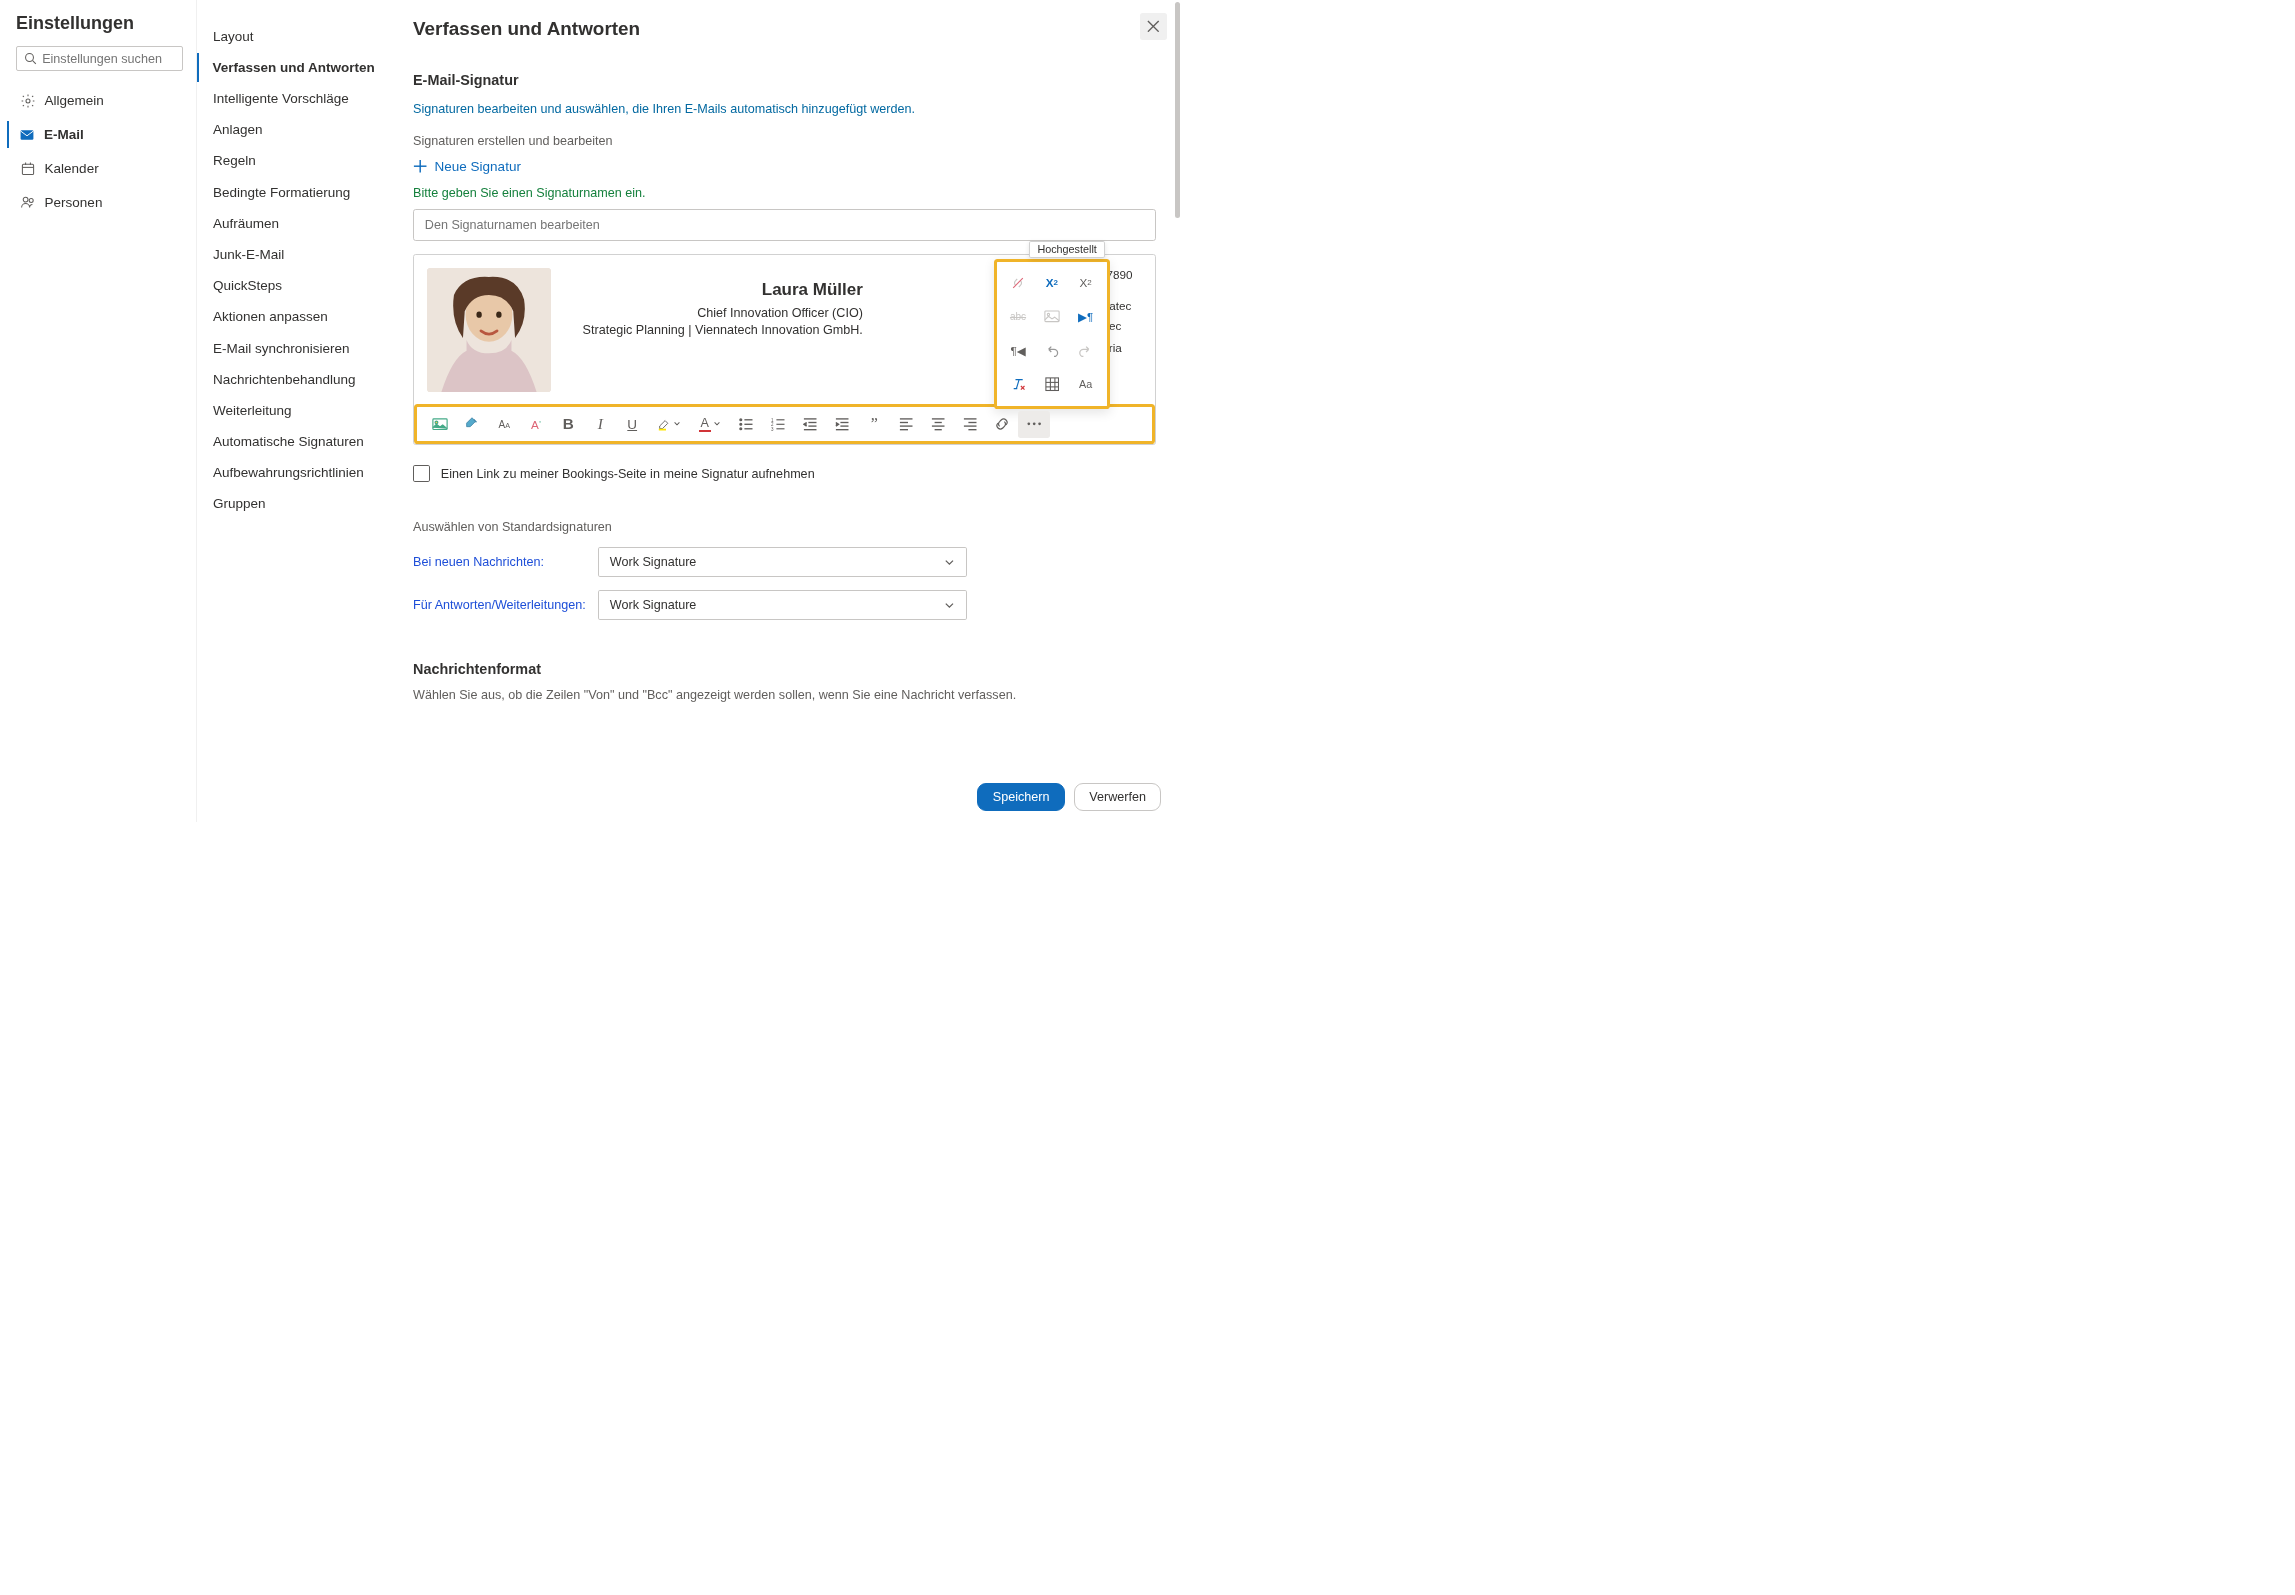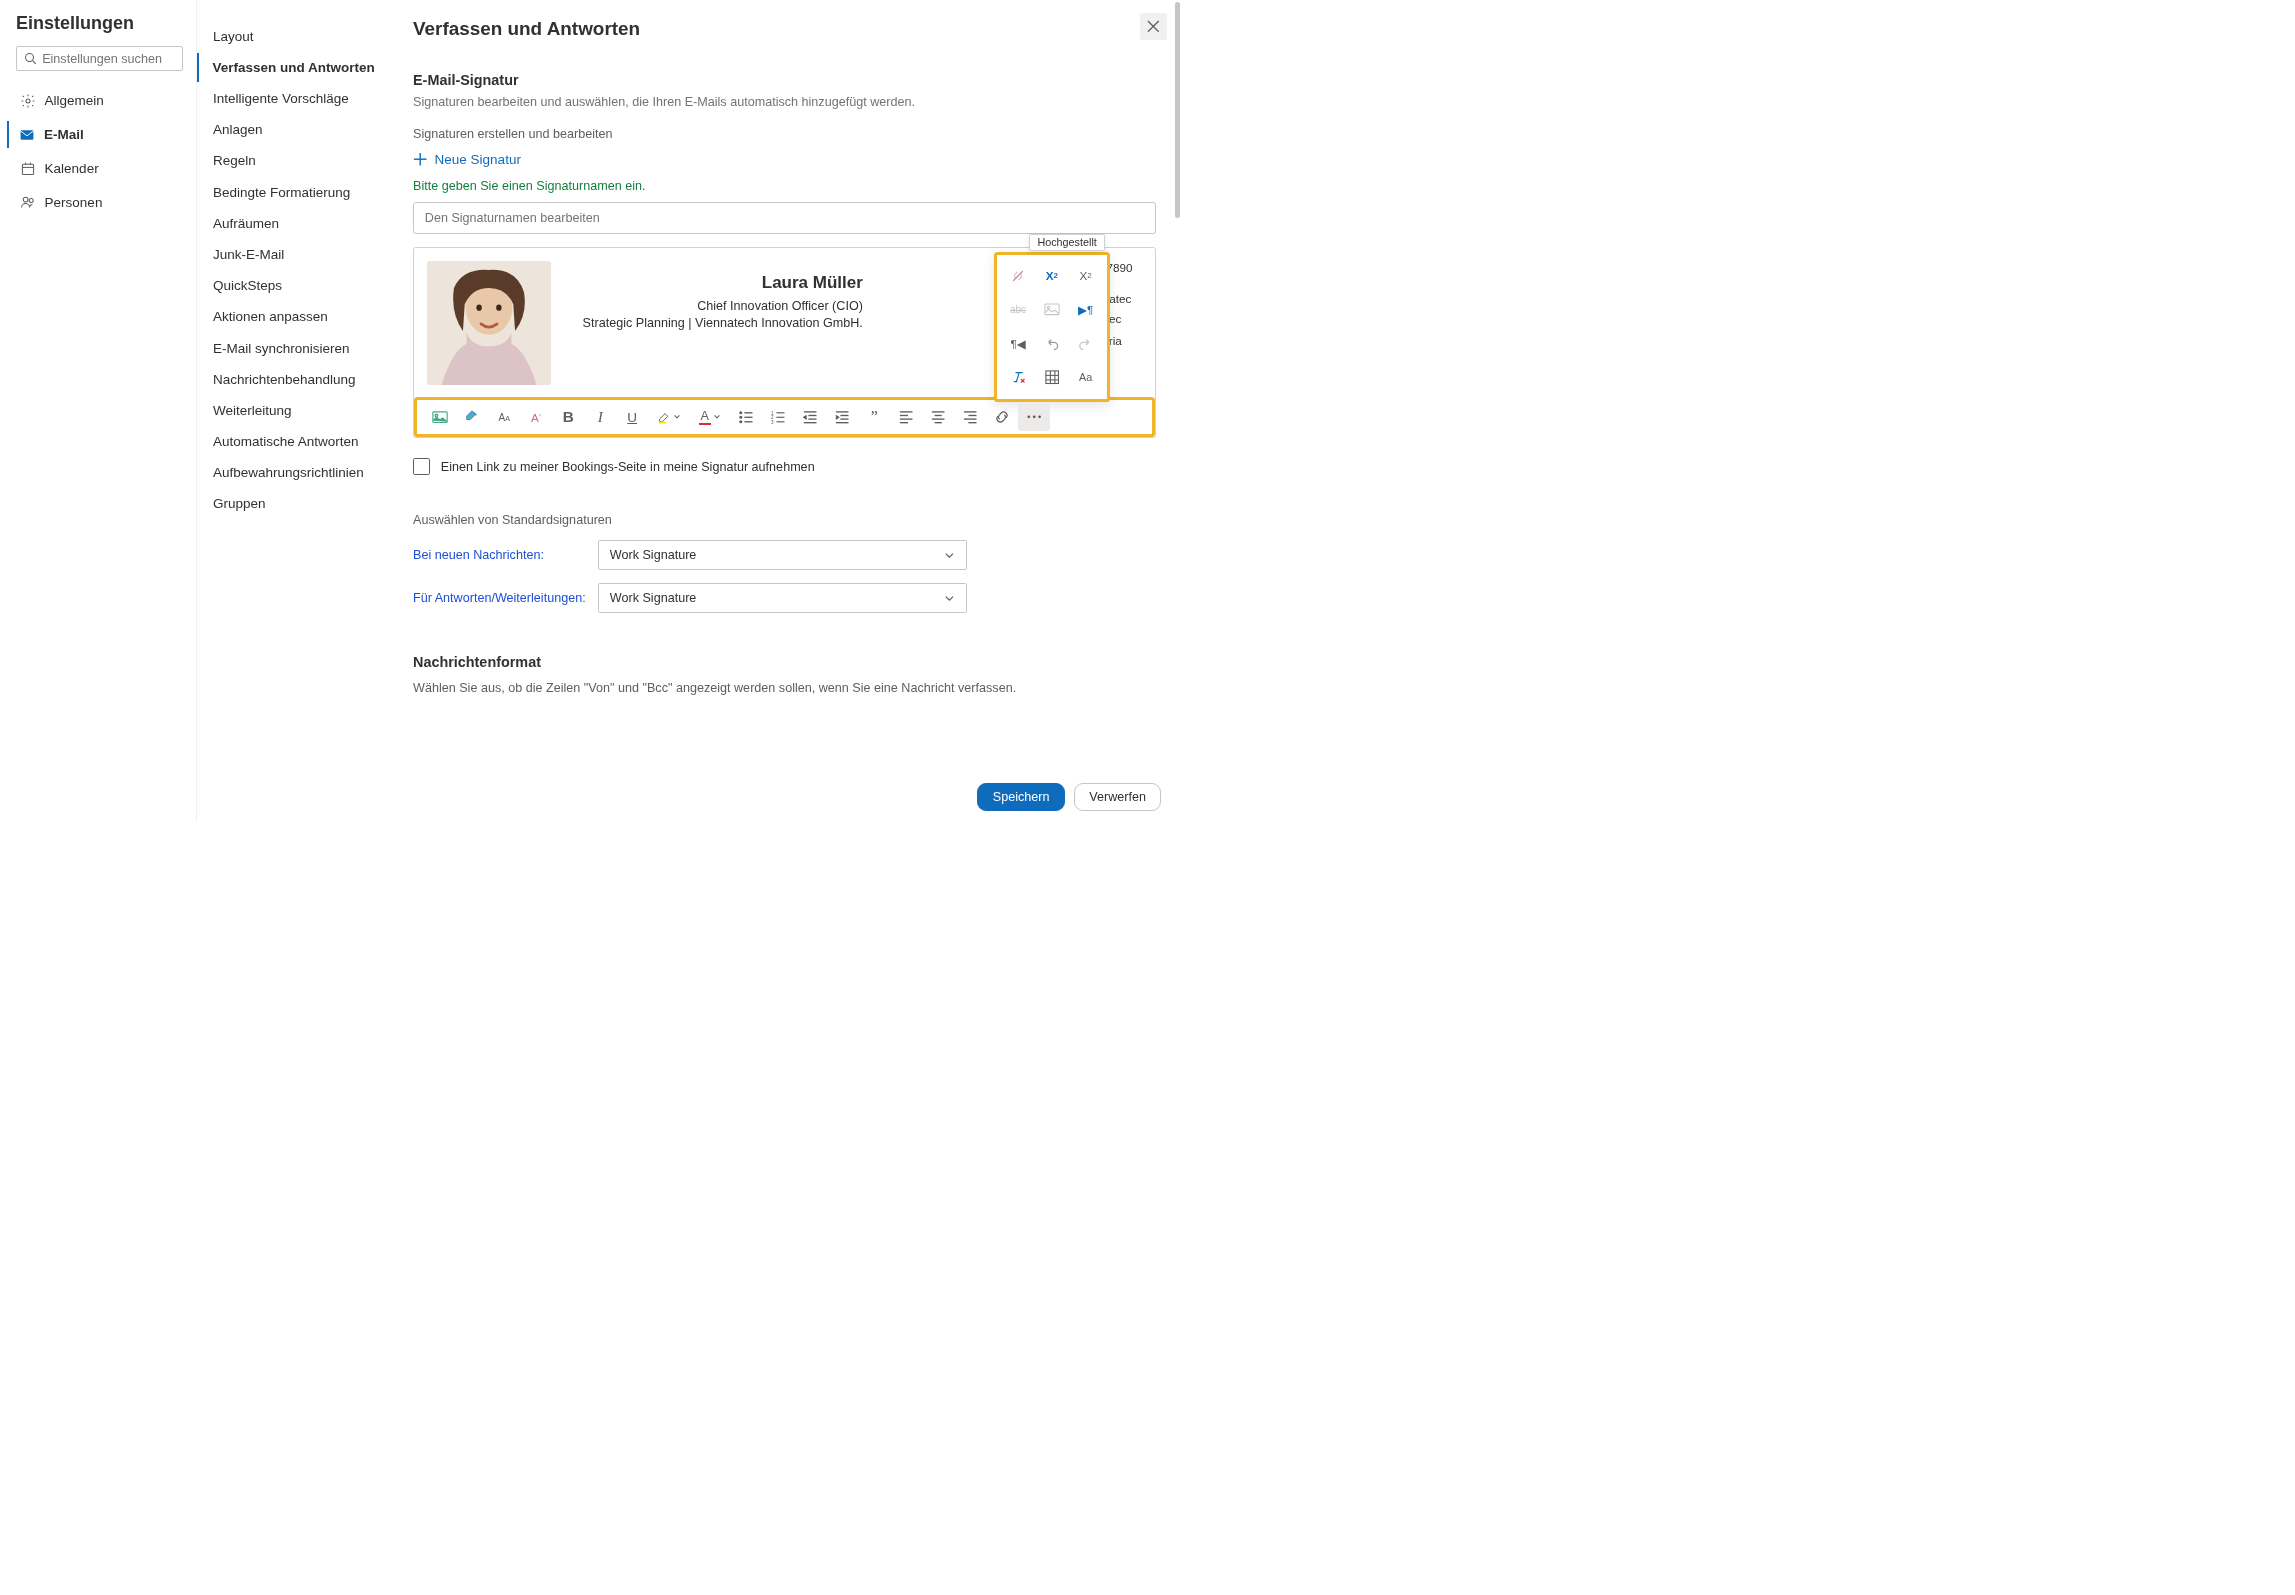--- a/index.html
+++ b/index.html
@@ -16,21 +16,21 @@
 .cat-item svg { flex-shrink:0; margin-right:9px; }
 .cat-item span { font-size:13.5px; }
 
 .col2 { width:189px; padding-top:21.6px; }
 .sub-item { padding:7.2px 9px 7.2px 16px; cursor:pointer; font-size:13.5px; color:#323130; margin-bottom:1.8px; }
 .sub-item.active { border-left:2.7px solid #0f6cbd; font-weight:600; padding-left:13.5px; }
 
 .col3 { flex:1; padding:18px 27px 0 27px; overflow-y:auto; position:relative; }
 .close-btn { position:absolute; top:12.6px; right:16px; width:27px; height:27px; display:flex; align-items:center; justify-content:center; background:#f0f0f0; border-radius:2.7px; cursor:pointer; }
 .section-title { font-size:14.4px; font-weight:600; margin-top:32px; }
-.desc { color:#737373; margin-top:7px; font-size:12.6px; }
+.desc { color:#0369a1; margin-top:14px; font-size:12.6px; }
 .subdesc { color:#605e5c; margin-top:18px; font-size:12.6px; }
 .new-sig { display:flex; align-items:center; color:#0f6cbd; margin-top:10.8px; cursor:pointer; font-size:13.5px; }
 .new-sig svg { margin-right:7.2px; }
 .prompt { color:#15803d; margin-top:12.6px; font-size:12.6px; }
 .name-input { width:100%; border:0.9px solid #c8c6c4; border-radius:2.7px; padding:8px 10.8px; margin-top:9px; font-size:12.6px; color:#605e5c; }
 
 .sig-editor { border:0.9px solid #d1d1d1; border-radius:2.7px; margin-top:12.6px; position:relative; }
 .sig-content { display:flex; padding:12.6px; }
 .avatar { width:124px; height:124px; border-radius:3.6px; flex-shrink:0; overflow:hidden; background:#e8ddd6; position:relative; }
 .avatar svg { width:100%; height:100%; }
@@ -128,21 +128,21 @@
     <div class="sub-item">Anlagen</div>
     <div class="sub-item">Regeln</div>
     <div class="sub-item">Bedingte Formatierung</div>
     <div class="sub-item">Aufräumen</div>
     <div class="sub-item">Junk-E-Mail</div>
     <div class="sub-item">QuickSteps</div>
     <div class="sub-item">Aktionen anpassen</div>
     <div class="sub-item">E-Mail synchronisieren</div>
     <div class="sub-item">Nachrichtenbehandlung</div>
     <div class="sub-item">Weiterleitung</div>
-    <div class="sub-item">Automatische Antworten</div>
+    <div class="sub-item">Automatische Signaturen</div>
     <div class="sub-item">Aufbewahrungsrichtlinien</div>
     <div class="sub-item">Gruppen</div>
   </div>
 
   <div class="col3">
     <div class="close-btn">
       <svg width="12.6" height="12.6" viewBox="0 0 14 14" stroke="#605e5c" stroke-width="1.5">
           <line x1="1" y1="1" x2="13" y2="13"></line>
           <line x1="13" y1="1" x2="1" y2="13"></line>
         </svg>

